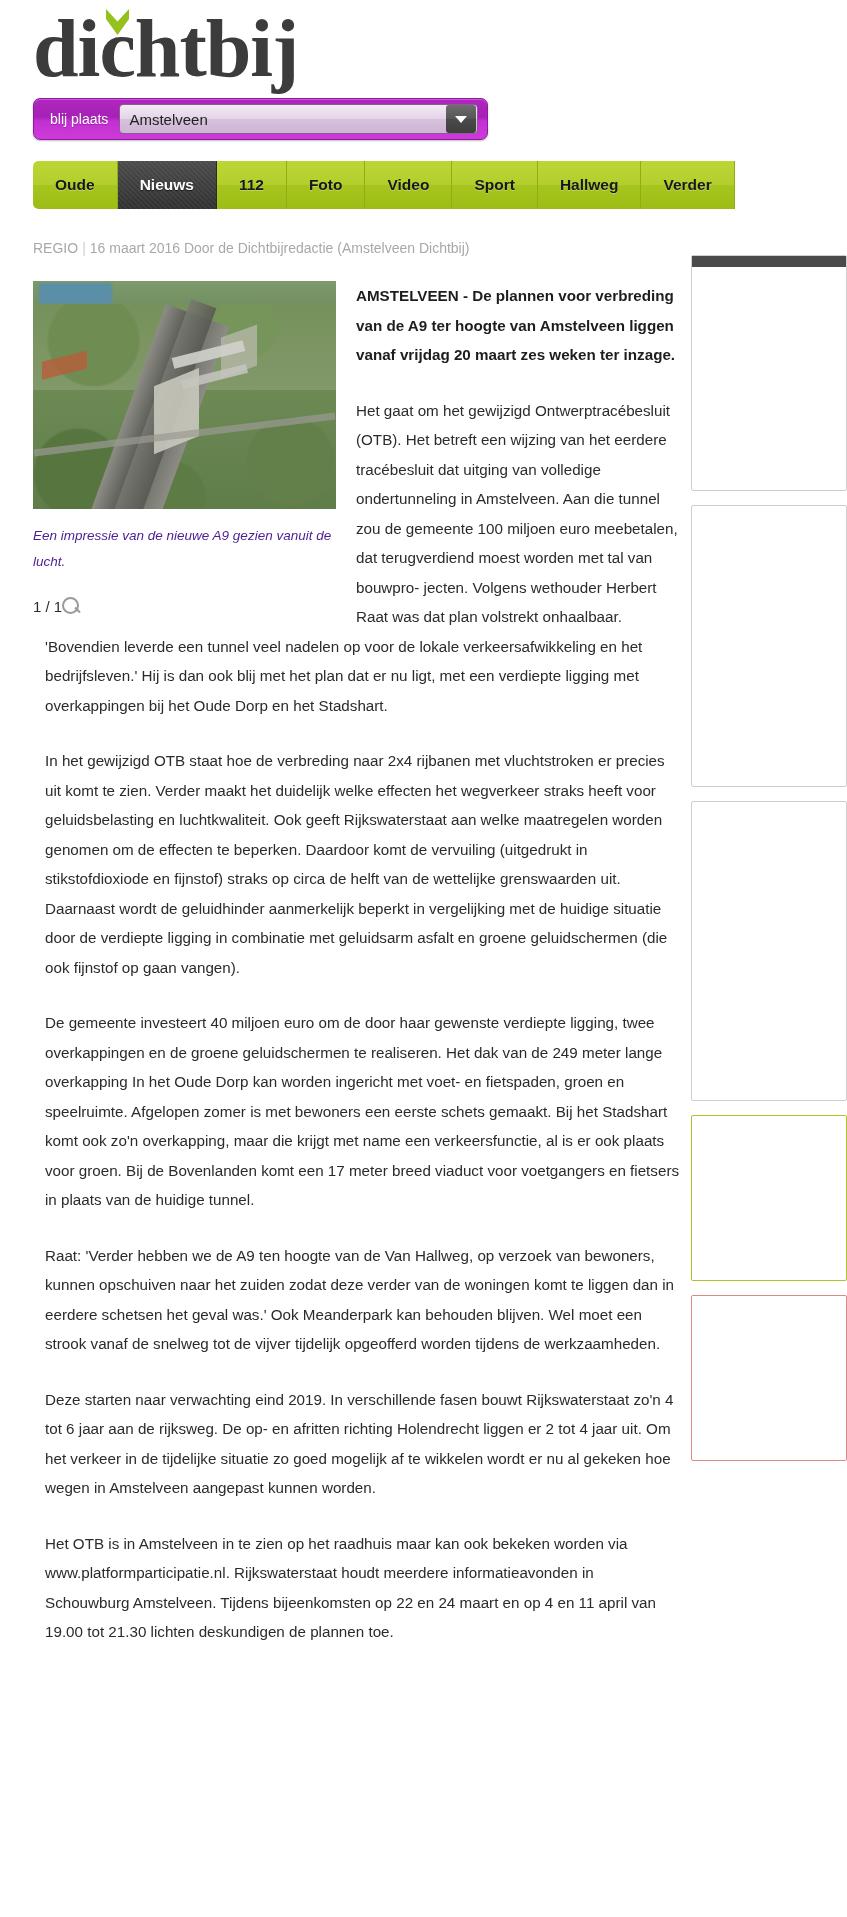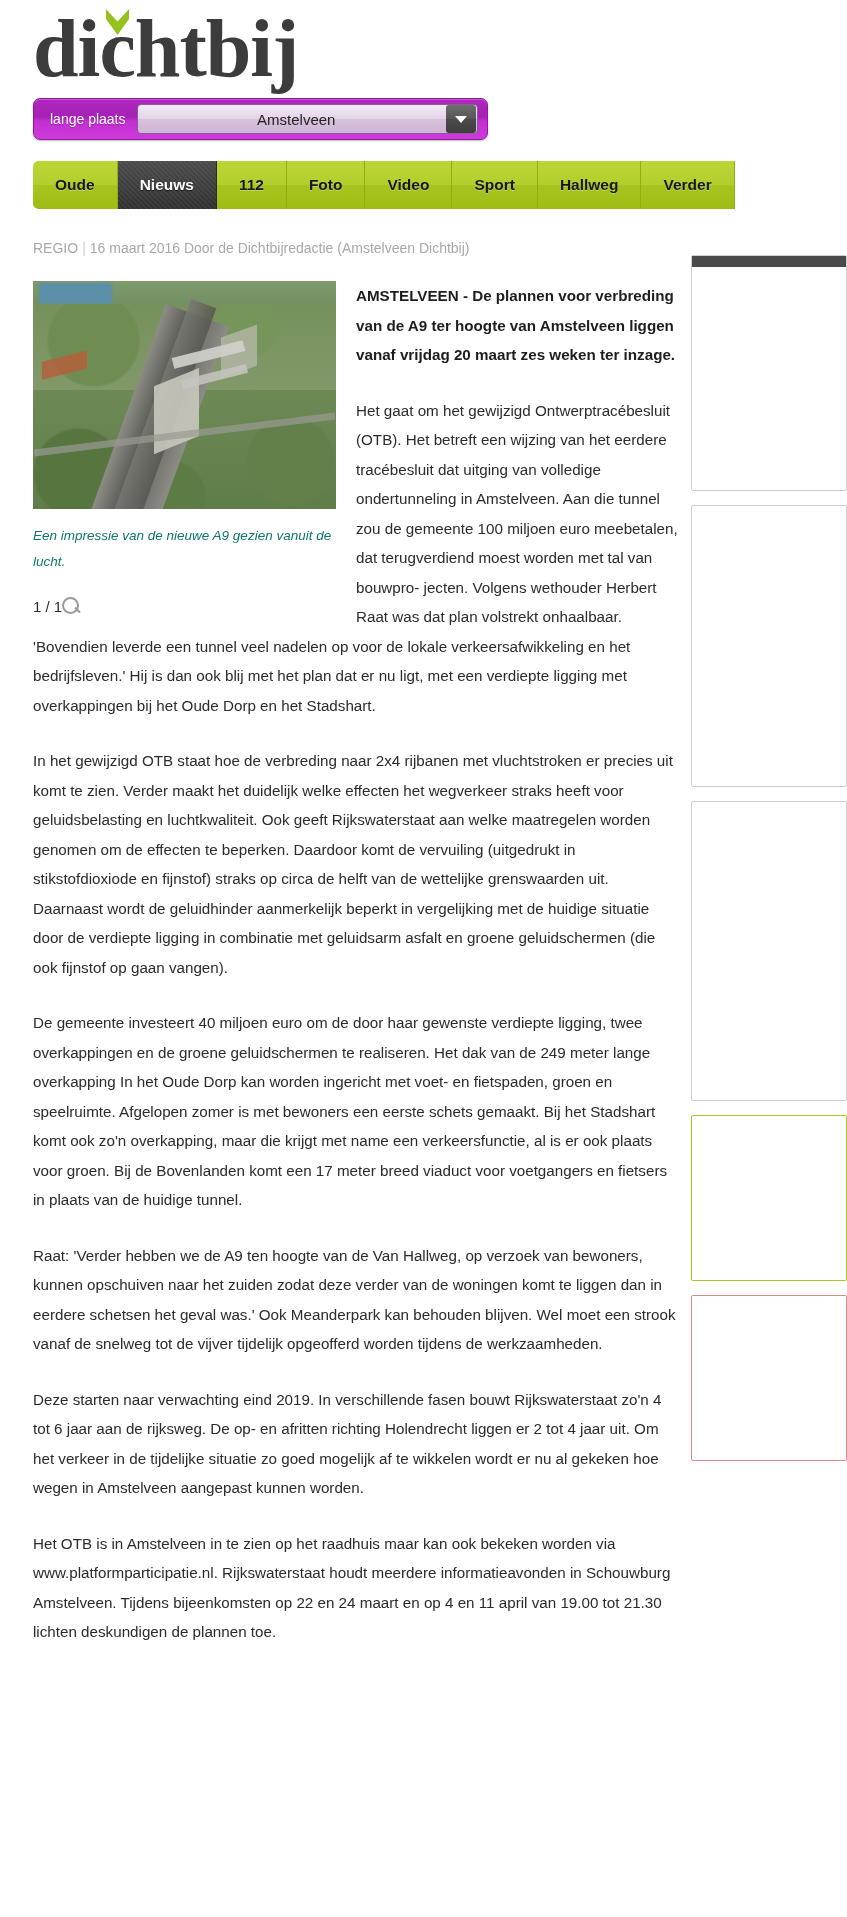--- a/index.html
+++ b/index.html
@@ -75,21 +75,20 @@
     align-items: center;
     overflow: hidden;
   }
   .select-value {
     font-size: 15px;
     color: #222;
     padding-left: 9px;
     flex: 1;
     white-space: nowrap;
     overflow: hidden;
-    text-align: center;
   }
   .select-arrow {
     width: 30px;
     height: 28px;
     margin: 0 1px 0 0;
     background: linear-gradient(to bottom, #6e6e6e 0%, #555 50%, #4a4a4a 51%, #3e3e3e 100%);
     border-radius: 3px;
     display: flex;
     align-items: center;
     justify-content: center;
@@ -201,21 +200,21 @@
   .photo .road  { position:absolute; left:0; top:66%; width:100%; height:3%;
                   background:#9a9a93; transform: rotate(-7deg); opacity:.7; }
   .photo .roof  { position:absolute; left:3%; top:33%; width:15%; height:8%;
                   background:#b4603c; transform: skewY(-14deg); opacity:.85; }
 
   .caption {
     margin-top: 14px;
     font-size: 13.5px;
     line-height: 26px;
     font-style: italic;
-    color: #0f766e;
+    color: #4c1d95;
   }
   .figfoot {
     margin-top: 22px;
     display: flex;
     align-items: center;
     justify-content: flex-start;
     padding-right: 14px;
     font-size: 15px;
     color: #2c2c2c;
   }
@@ -243,21 +242,21 @@
     font-size: 15.2px;
     line-height: 29.5px;
     color: #2b2b2b;
     margin: 0 0 26px 0;
   }
   .lead {
     font-weight: bold;
     color: #1d1d1d;
     margin-top: 25px;
   }
-  p.body { clear: none; }
+  p.body { clear: none; margin-left: 12px; }
   p.clearer { clear: left; }
 
   
   .rail {
     position: absolute;
     left: 691px;
     top: 255px;
     width: 156px;
   }
   .rail-box {
@@ -279,21 +278,21 @@
 
 <div class="header">
   <div class="logo">
     <span class="leaf"></span>
     <span>dichtbij</span>
   </div>
 </div>
 
 <div class="placebar-wrap">
   <div class="placebar">
-    <span class="placebar-label">lange plaats</span>
+    <span class="placebar-label">blij plaats</span>
     <div class="select-shell">
       <span class="select-value">Amstelveen</span>
       <span class="select-arrow">
           <i></i>
         </span>
     </div>
   </div>
 </div>
 
 <nav class="nav">

